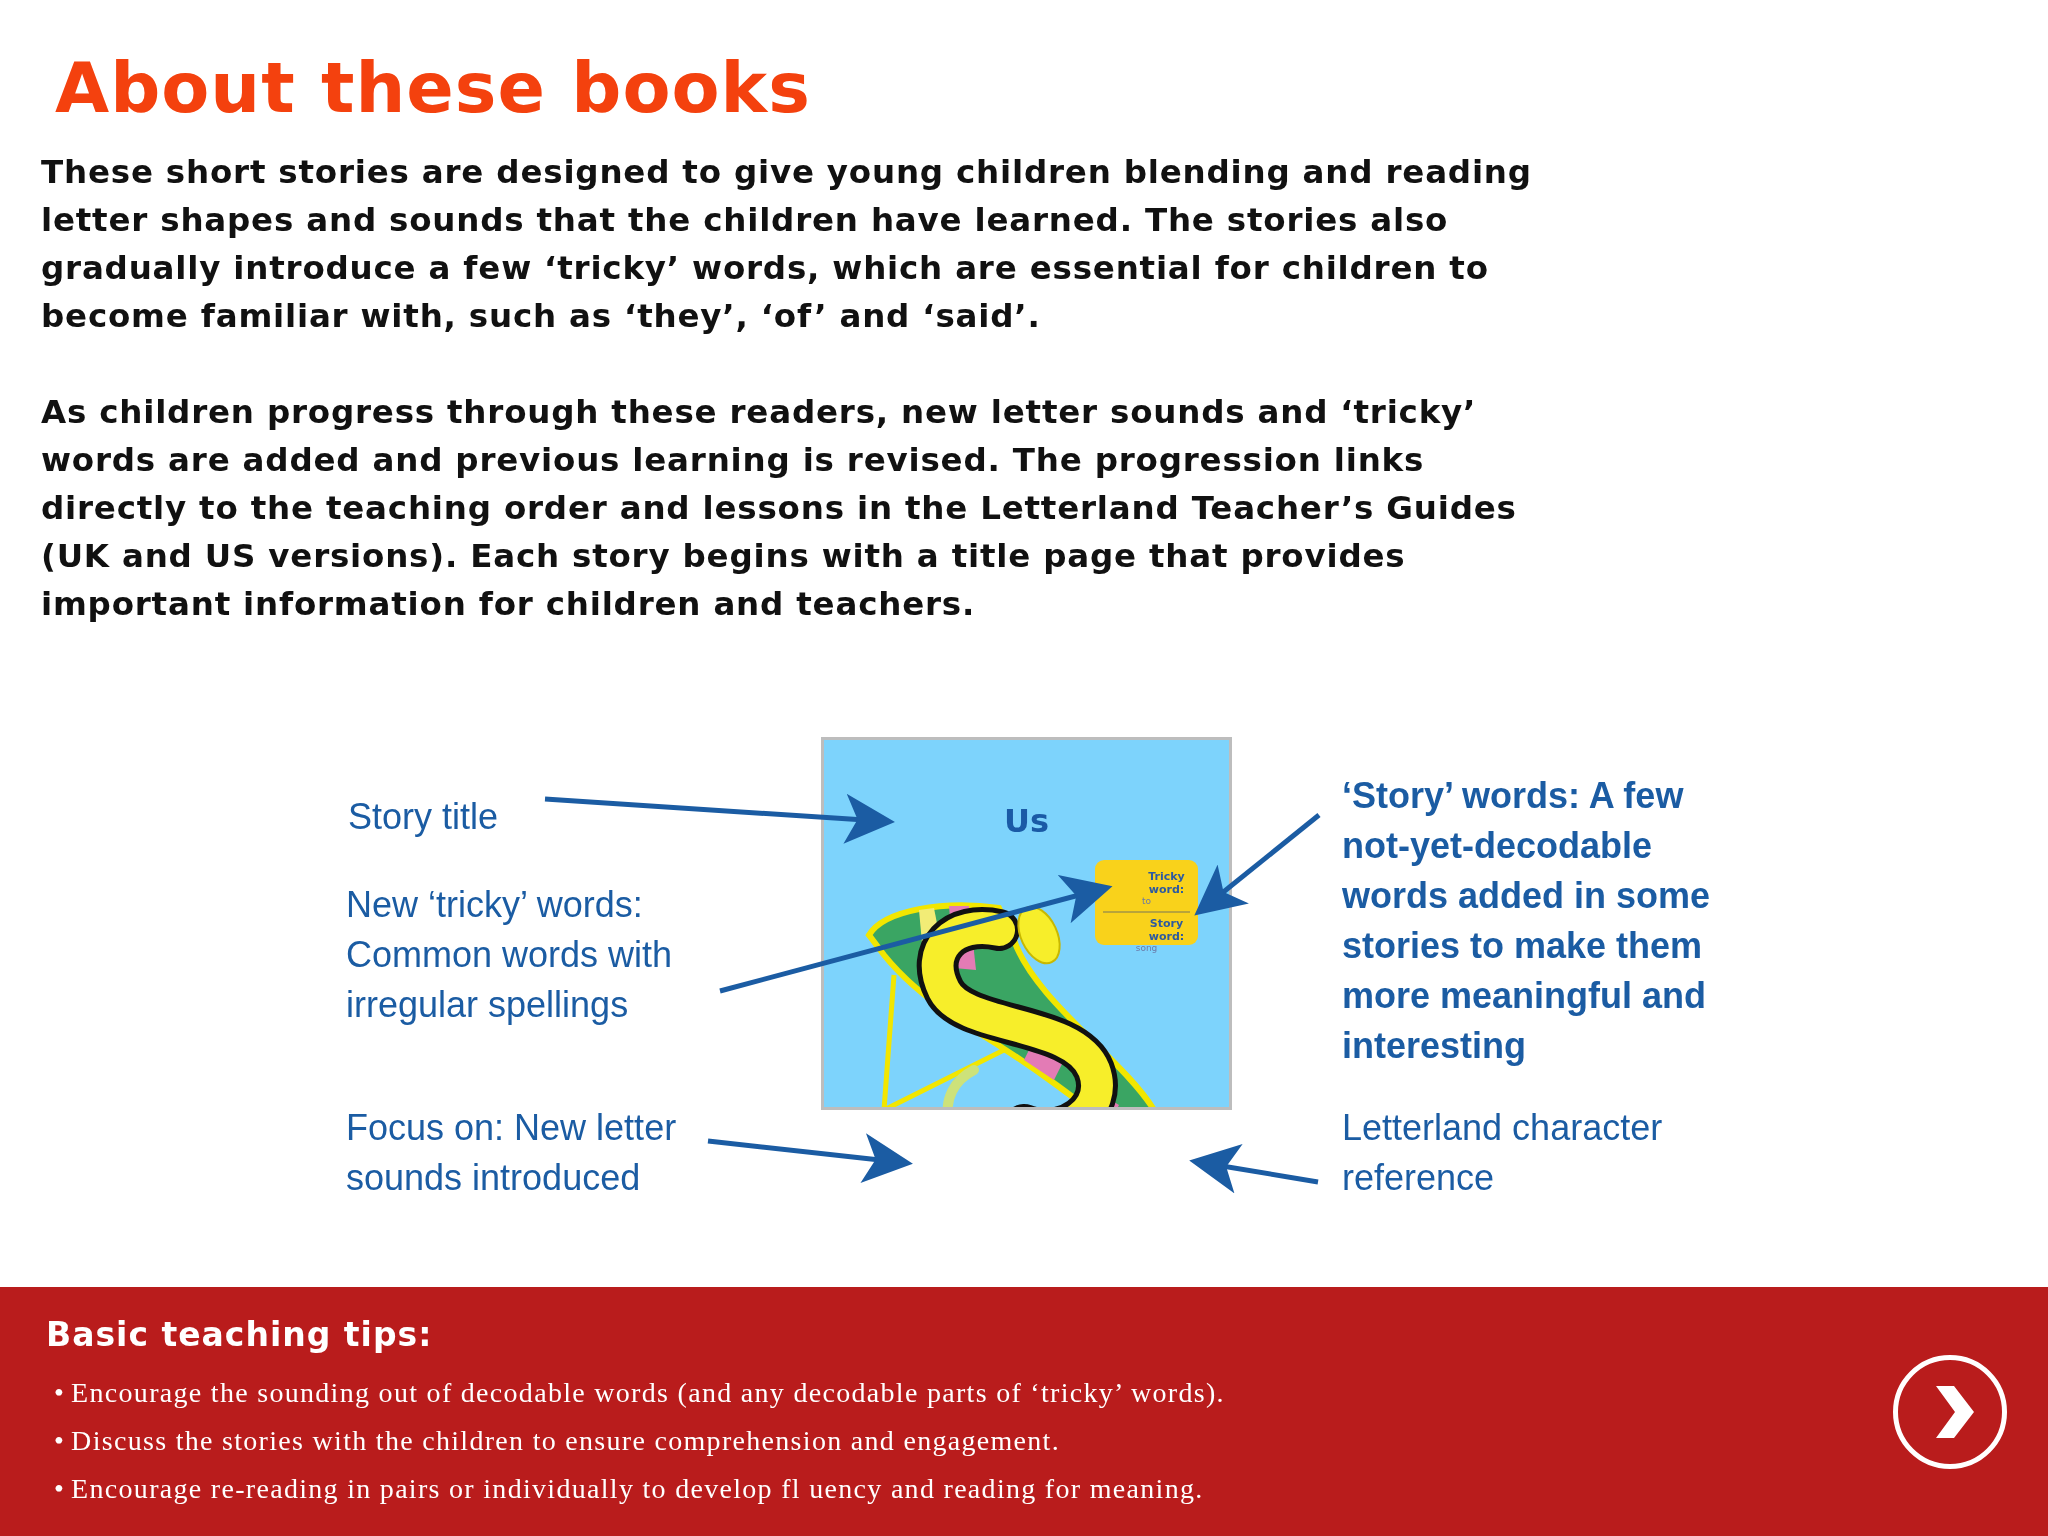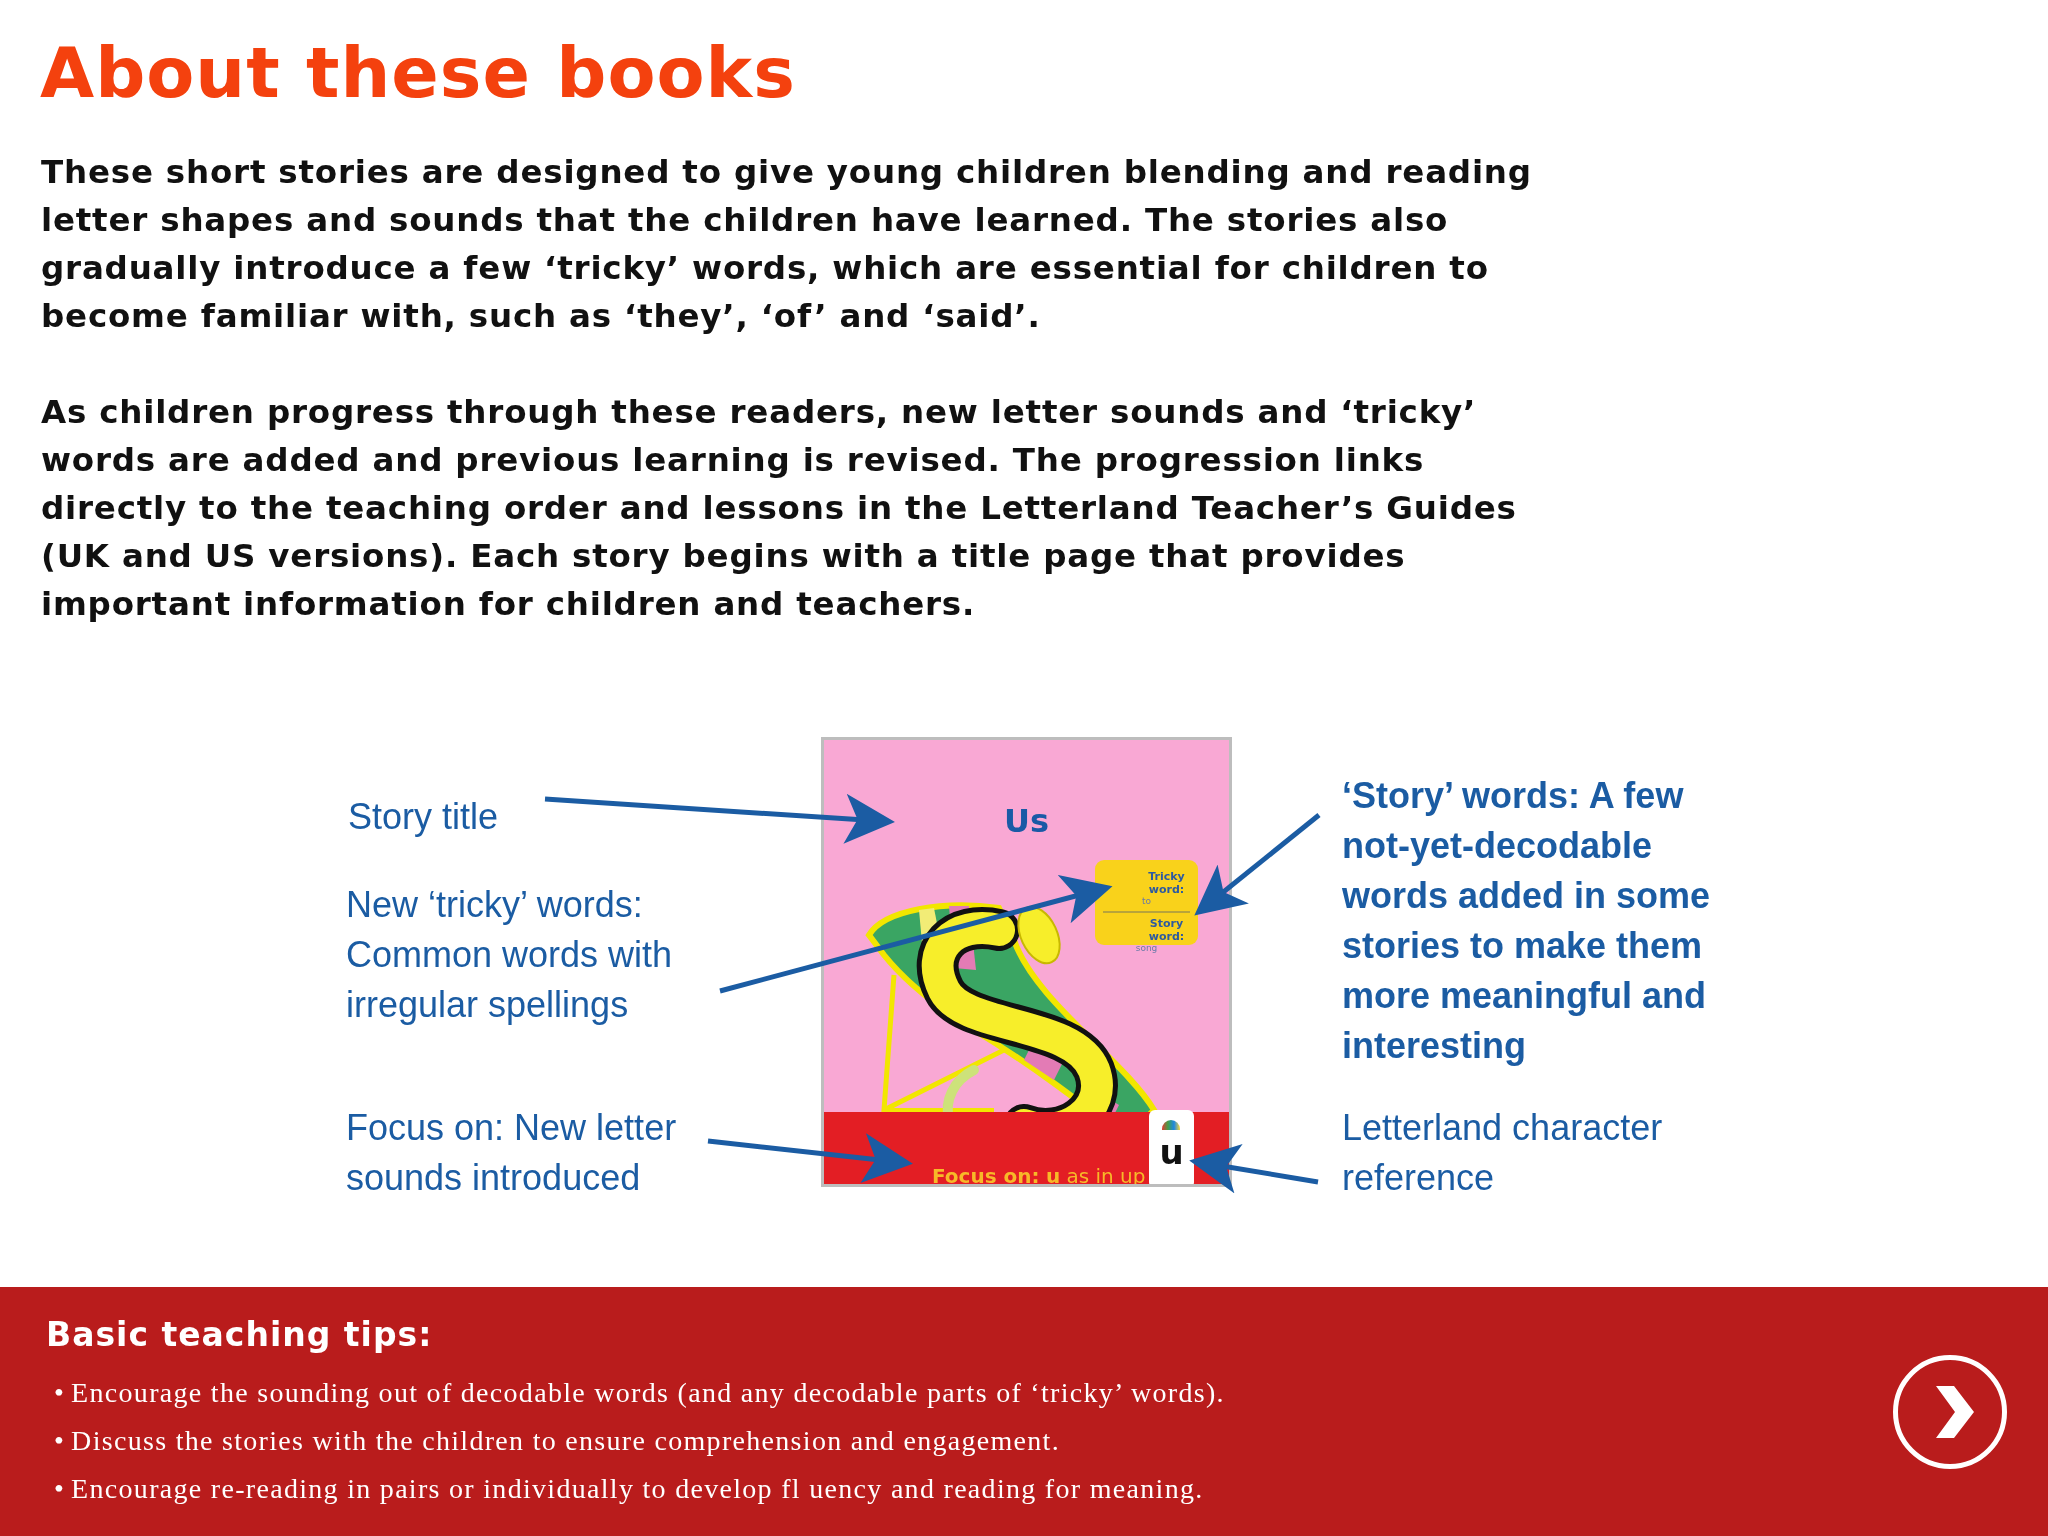--- a/index.html
+++ b/index.html
@@ -5,39 +5,39 @@
   html, body { margin:0; padding:0; }
   body {
     width:2048px; height:1536px; position:relative; overflow:hidden;
     background:#ffffff;
     font-family:"DejaVu Sans", sans-serif;
   }
   .page-title {
     position:absolute; left:40px; top:28px;
     font-family:"DejaVu Sans", sans-serif; font-weight:bold;
     font-size:70px; letter-spacing:1px; color:#f4410e;
-    margin:0; line-height:90px;
+    margin:15px; line-height:90px;
   }
   .intro {
     position:absolute; left:41px; top:148px; width:1560px;
     font-family:"DejaVu Sans", sans-serif; font-weight:bold;
     font-size:32.5px; line-height:48px; color:#111111;
     letter-spacing:0.8px;
   }
   .intro p { margin:0; white-space:nowrap; }
   .intro .para { margin-bottom:48px; }
 
   .diagram { position:absolute; left:0; top:0; width:2048px; height:1280px; }
   .callout {
     position:absolute; font-family:"Liberation Sans", sans-serif;
     font-size:36px; line-height:50px; color:#1b5ca3; white-space:nowrap;
   }
   .book {
-    position:absolute; left:821px; top:737px; width:411px; height:450px;
-    border:3px solid #bdbdbd; background:#f9a8d4; box-sizing:border-box; overflow:hidden;
+    position:absolute; left:821px; top:737px; width:411px; height:373px;
+    border:3px solid #bdbdbd; background:#7dd3fc; box-sizing:border-box; overflow:hidden;
   }
   .book-title {
     position:absolute; left:0; width:100%; top:62px; text-align:center;
     font-family:"DejaVu Sans", sans-serif; font-weight:bold;
     font-size:32px; color:#1a5aa6;
   }
   .word-box {
     position:absolute; left:271px; top:120px; width:103px; height:85px;
     background:#f9d21b; border-radius:9px; text-align:center;
     font-family:"DejaVu Sans", sans-serif; color:#2d5aa0;

